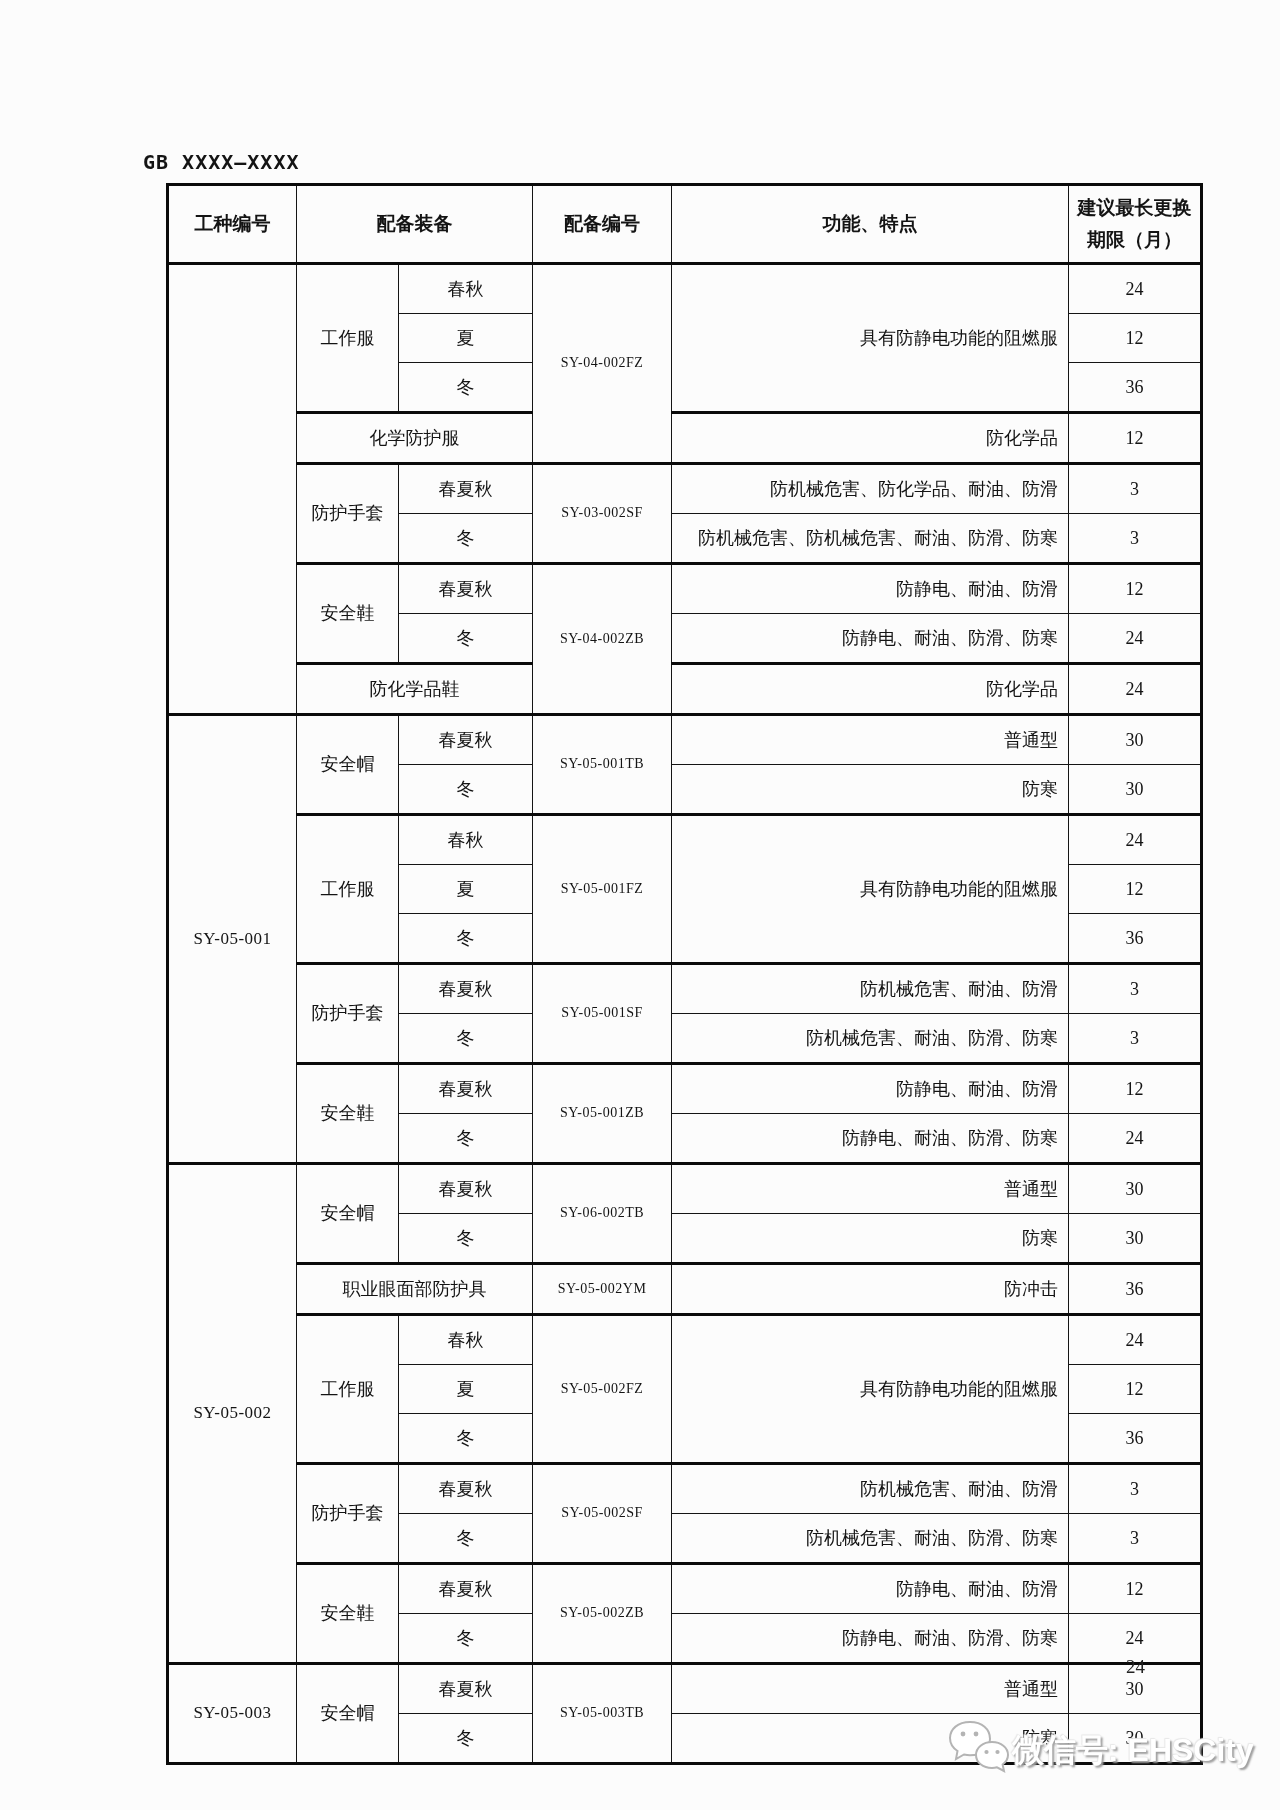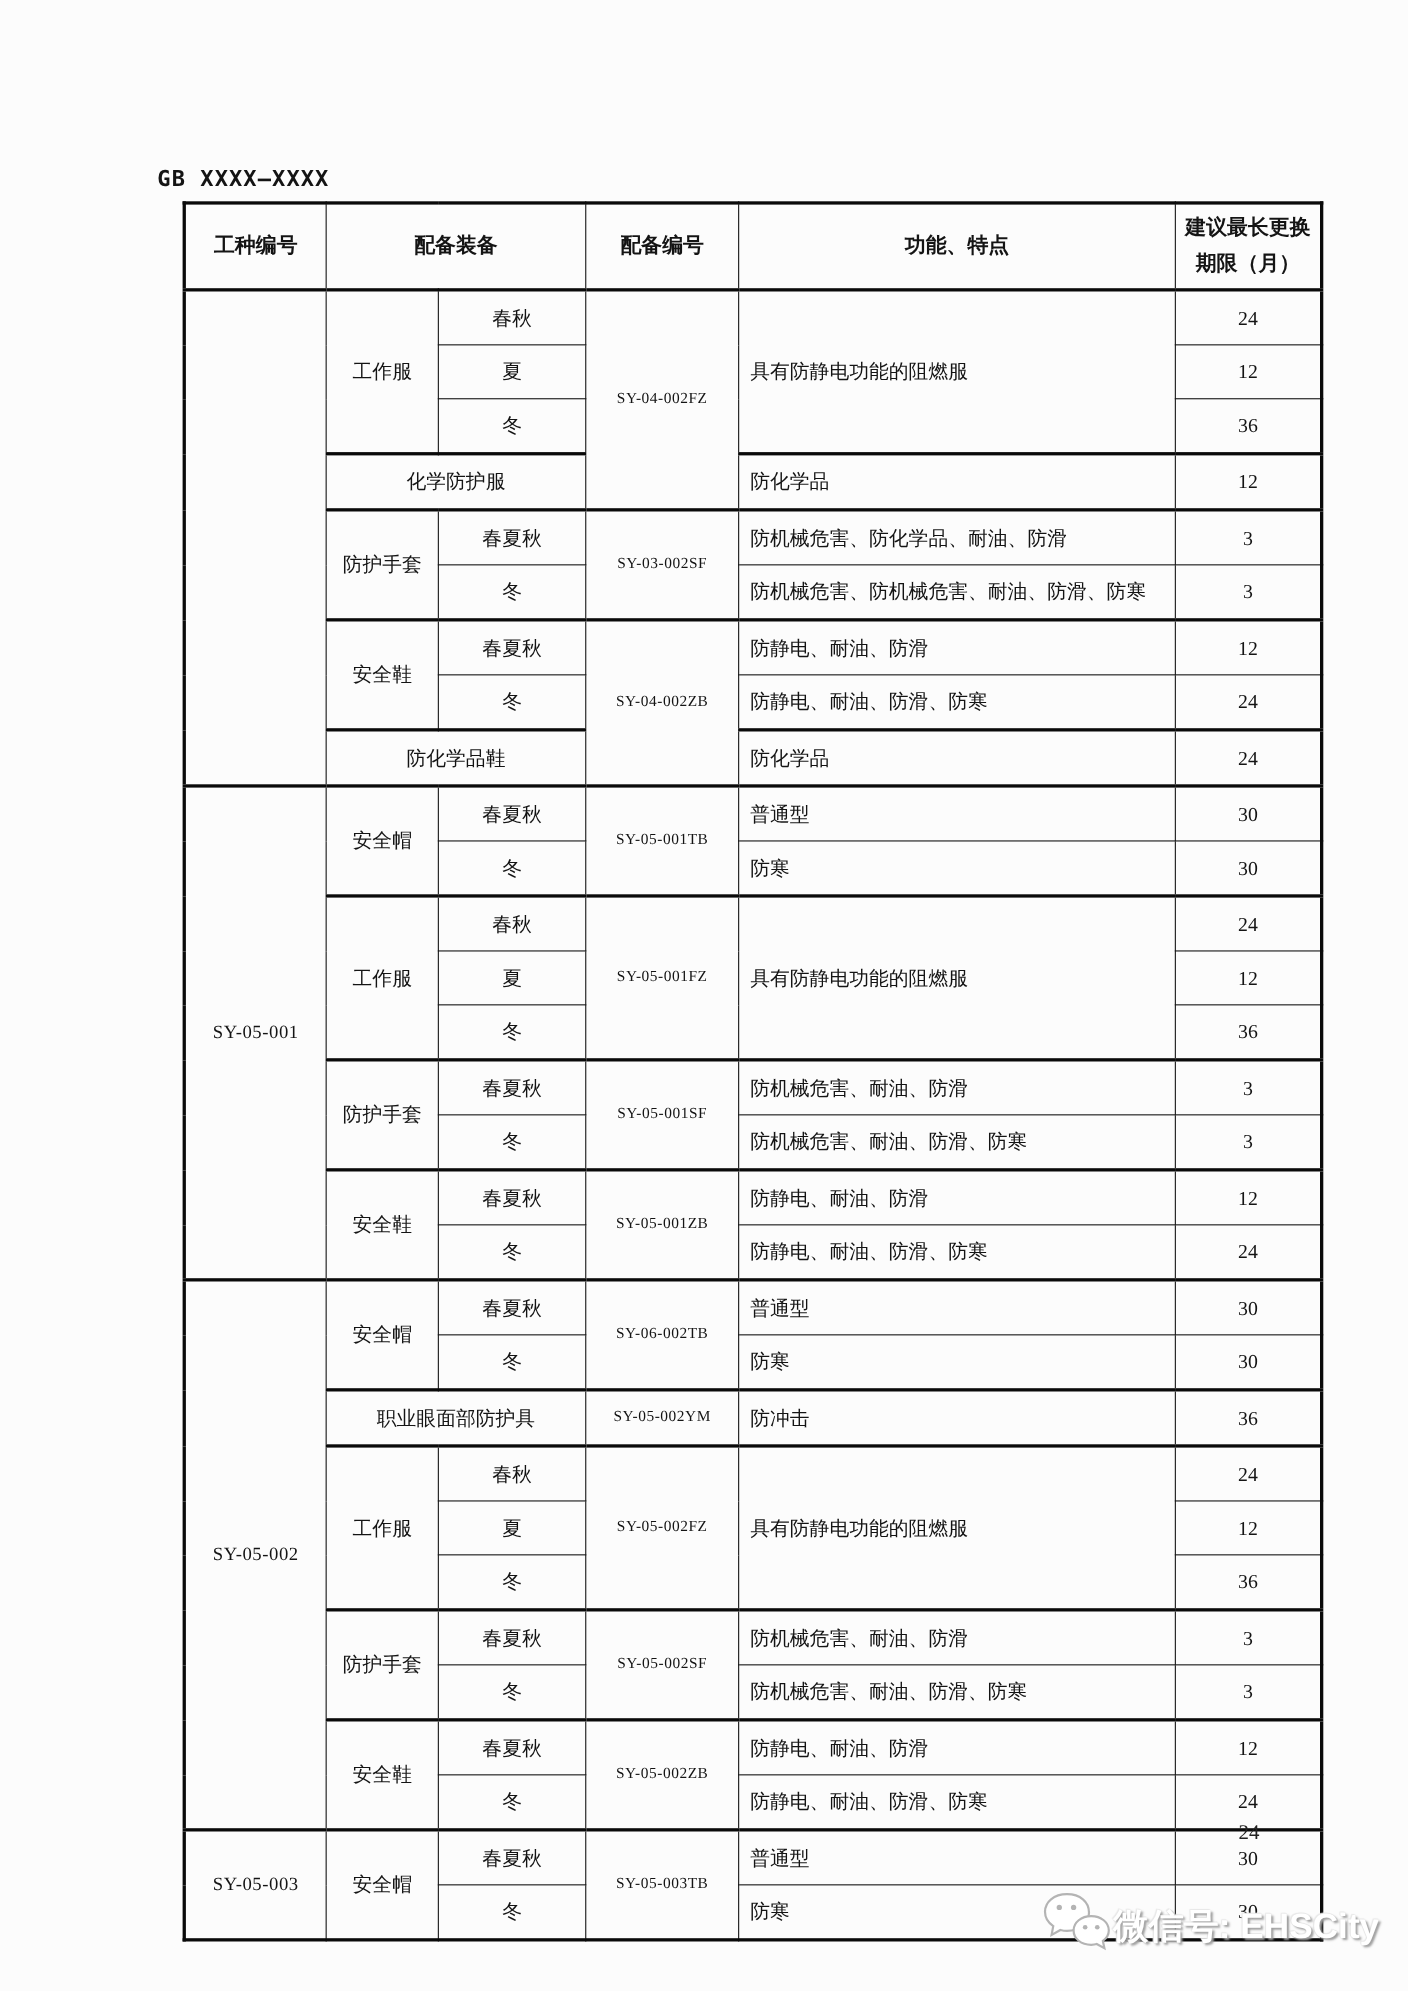--- a/index.html
+++ b/index.html
@@ -28,21 +28,21 @@
     height:72px;font-size:19px;font-weight:700;
     text-align:center;vertical-align:middle;
     border-bottom:3px solid #0a0a0a;
     padding:2px 6px;line-height:1.7;
   }
   table.ppe td{
     height:46px;font-size:18px;
     text-align:center;vertical-align:middle;
     padding:1px 4px;line-height:1.35;
   }
-  table.ppe td.func{text-align:left;padding:1px 10px;}
+  table.ppe td.func{text-align:right;padding:1px 10px;}
   table.ppe td.code{font-size:14px;letter-spacing:0.5px;}
   table.ppe td.work{font-size:17px;letter-spacing:0.5px;text-align:center;}
   table.ppe td.bt{border-top:3px solid #0a0a0a;}
   .page-number{
     position:absolute;left:1126px;top:1656px;
     font-size:19px;color:#222;
   }
   .watermark{
     position:absolute;left:946px;top:1718px;
     display:flex;align-items:center;

